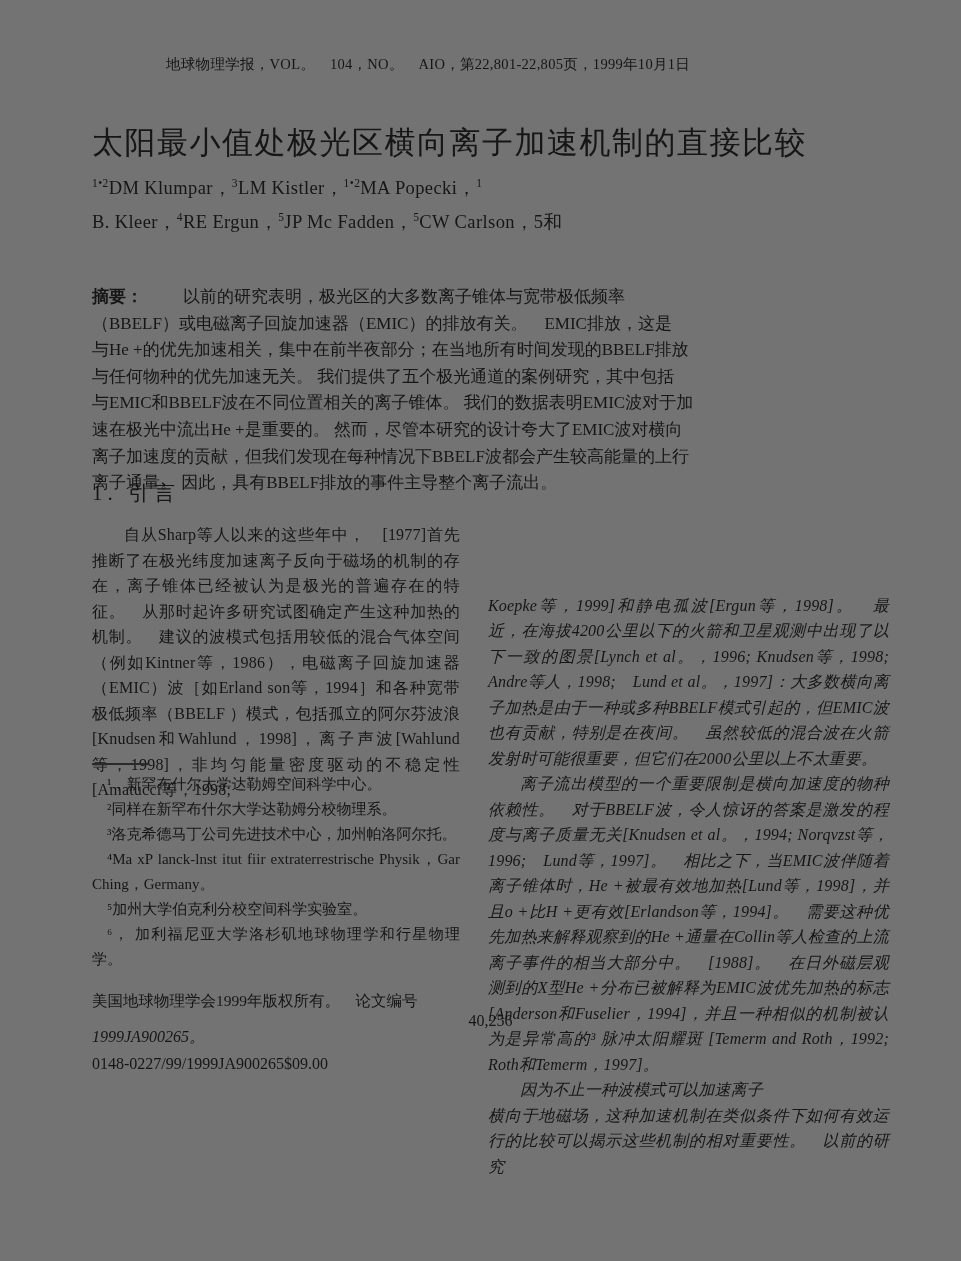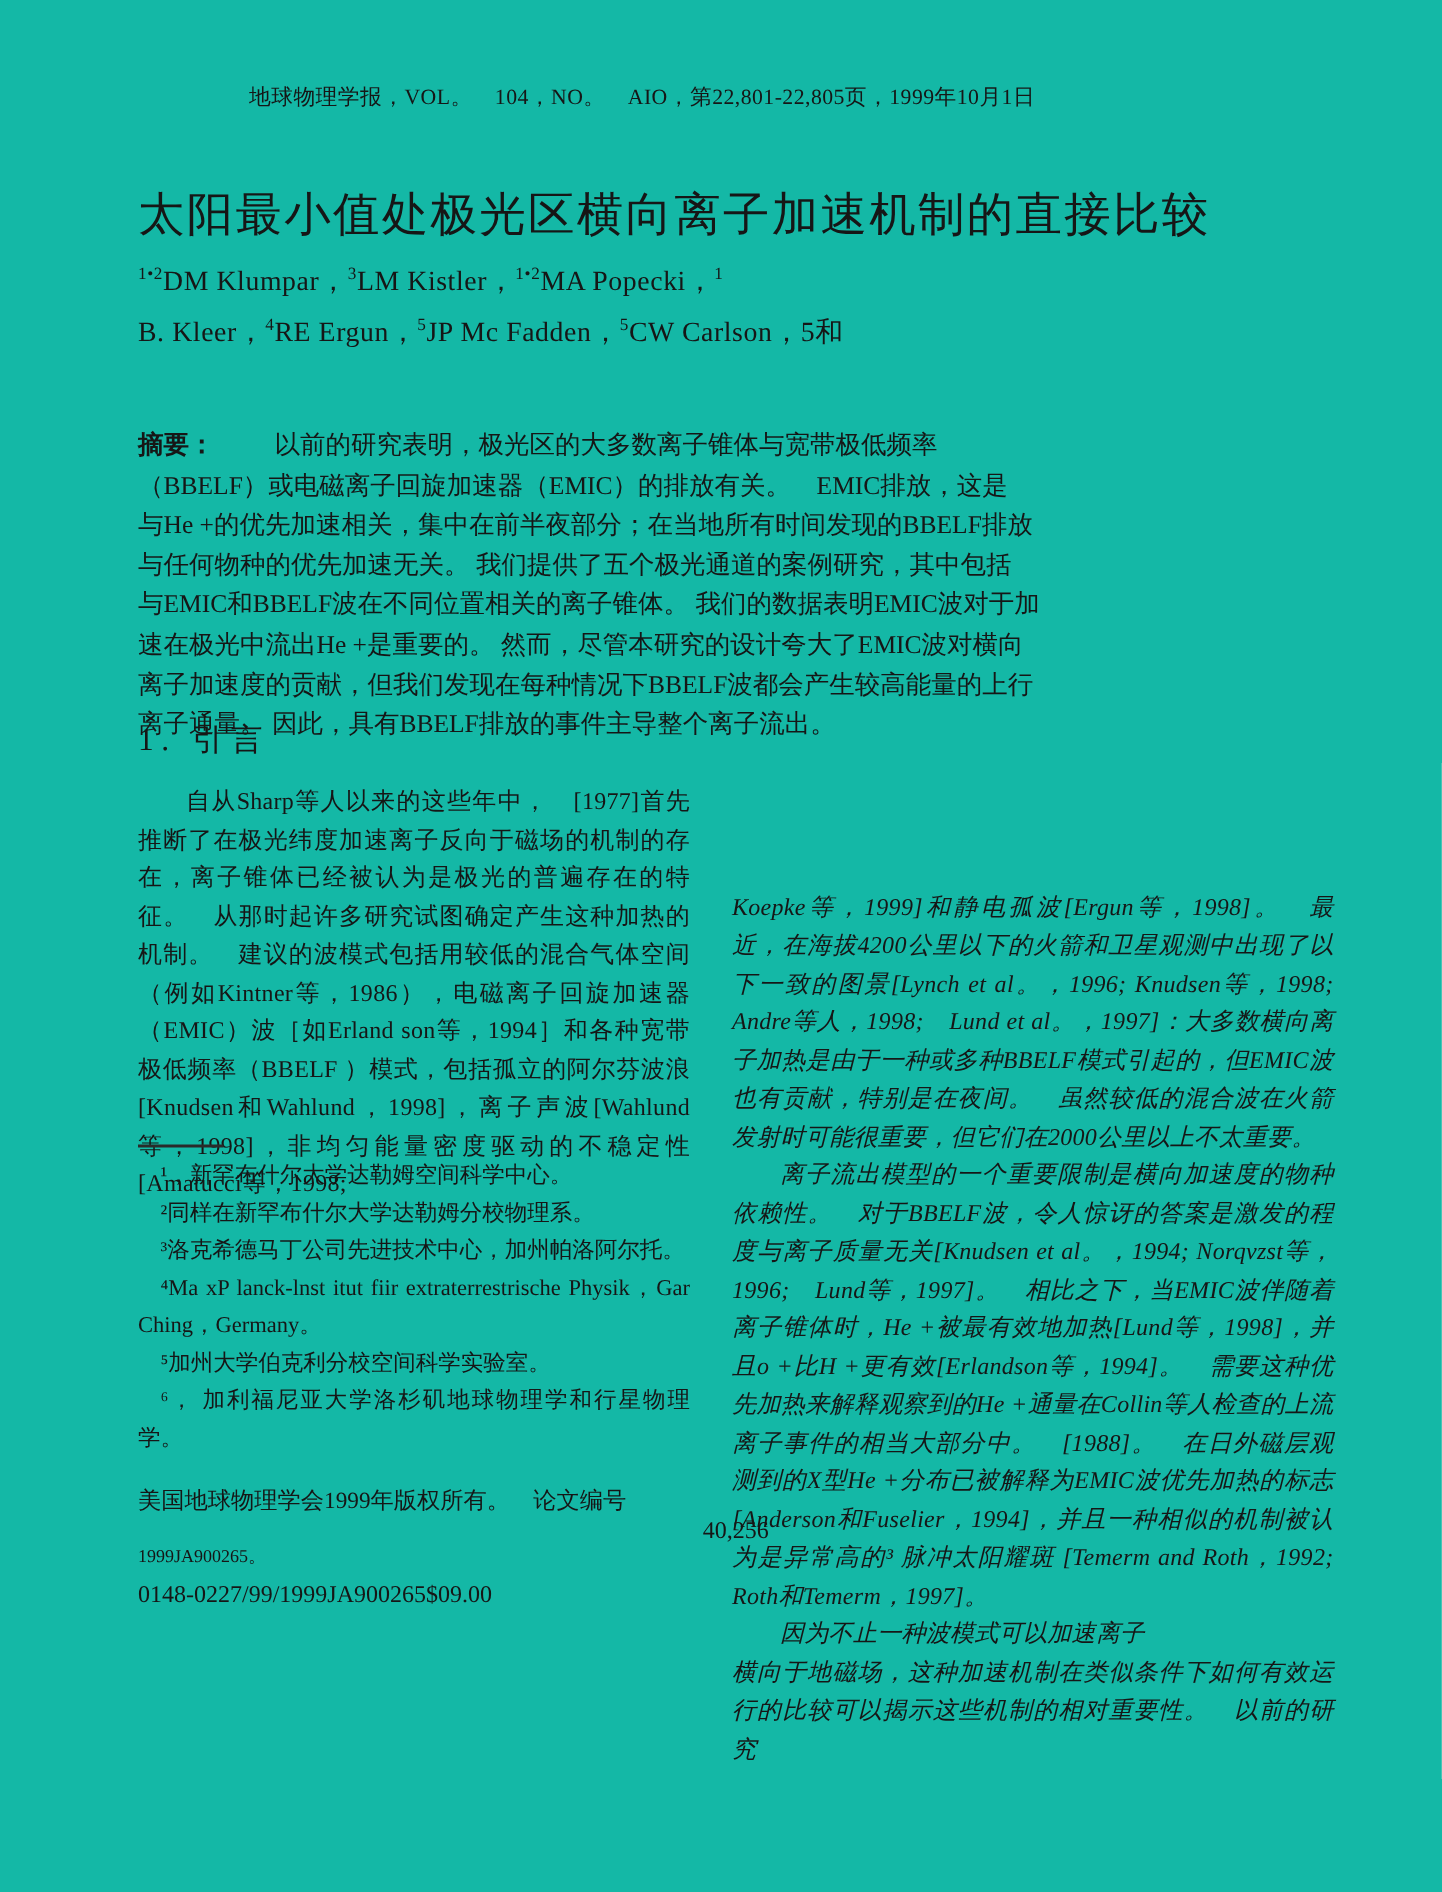--- a/index.html
+++ b/index.html
@@ -5,21 +5,21 @@
   html, body { margin: 0; padding: 0; }
   body {
     background: #e8e8e8;
     font-family: "Liberation Serif", "DejaVu Serif", serif;
   }
   .page {
     position: relative;
     width: 961px;
     height: 1261px;
     margin: 0 auto;
-    background: #14b8a6;
+    background: #737373;
     color: #161616;
     overflow: hidden;
   }
   .journal-header {
     position: absolute;
     left: 166px;
     top: 55px;
     font-size: 14.5px;
     letter-spacing: 0.3px;
     white-space: nowrap;
@@ -104,22 +104,23 @@
     text-align: justify;
     text-indent: 1em;
   }
   .imprint-copyright {
     margin: 17px 0 0 0;
     font-size: 15.5px;
     line-height: 24px;
   }
   .imprint-article {
     margin: 12px 0 0 0;
-    font-size: 12px;
+    font-size: 16px;
     line-height: 24px;
+    font-style: italic;
   }
   .imprint-issn {
     margin: 3px 0 0 0;
     font-size: 16px;
     line-height: 24px;
   }
   .page-number {
     position: absolute;
     left: 92px;
     top: 1012px;

